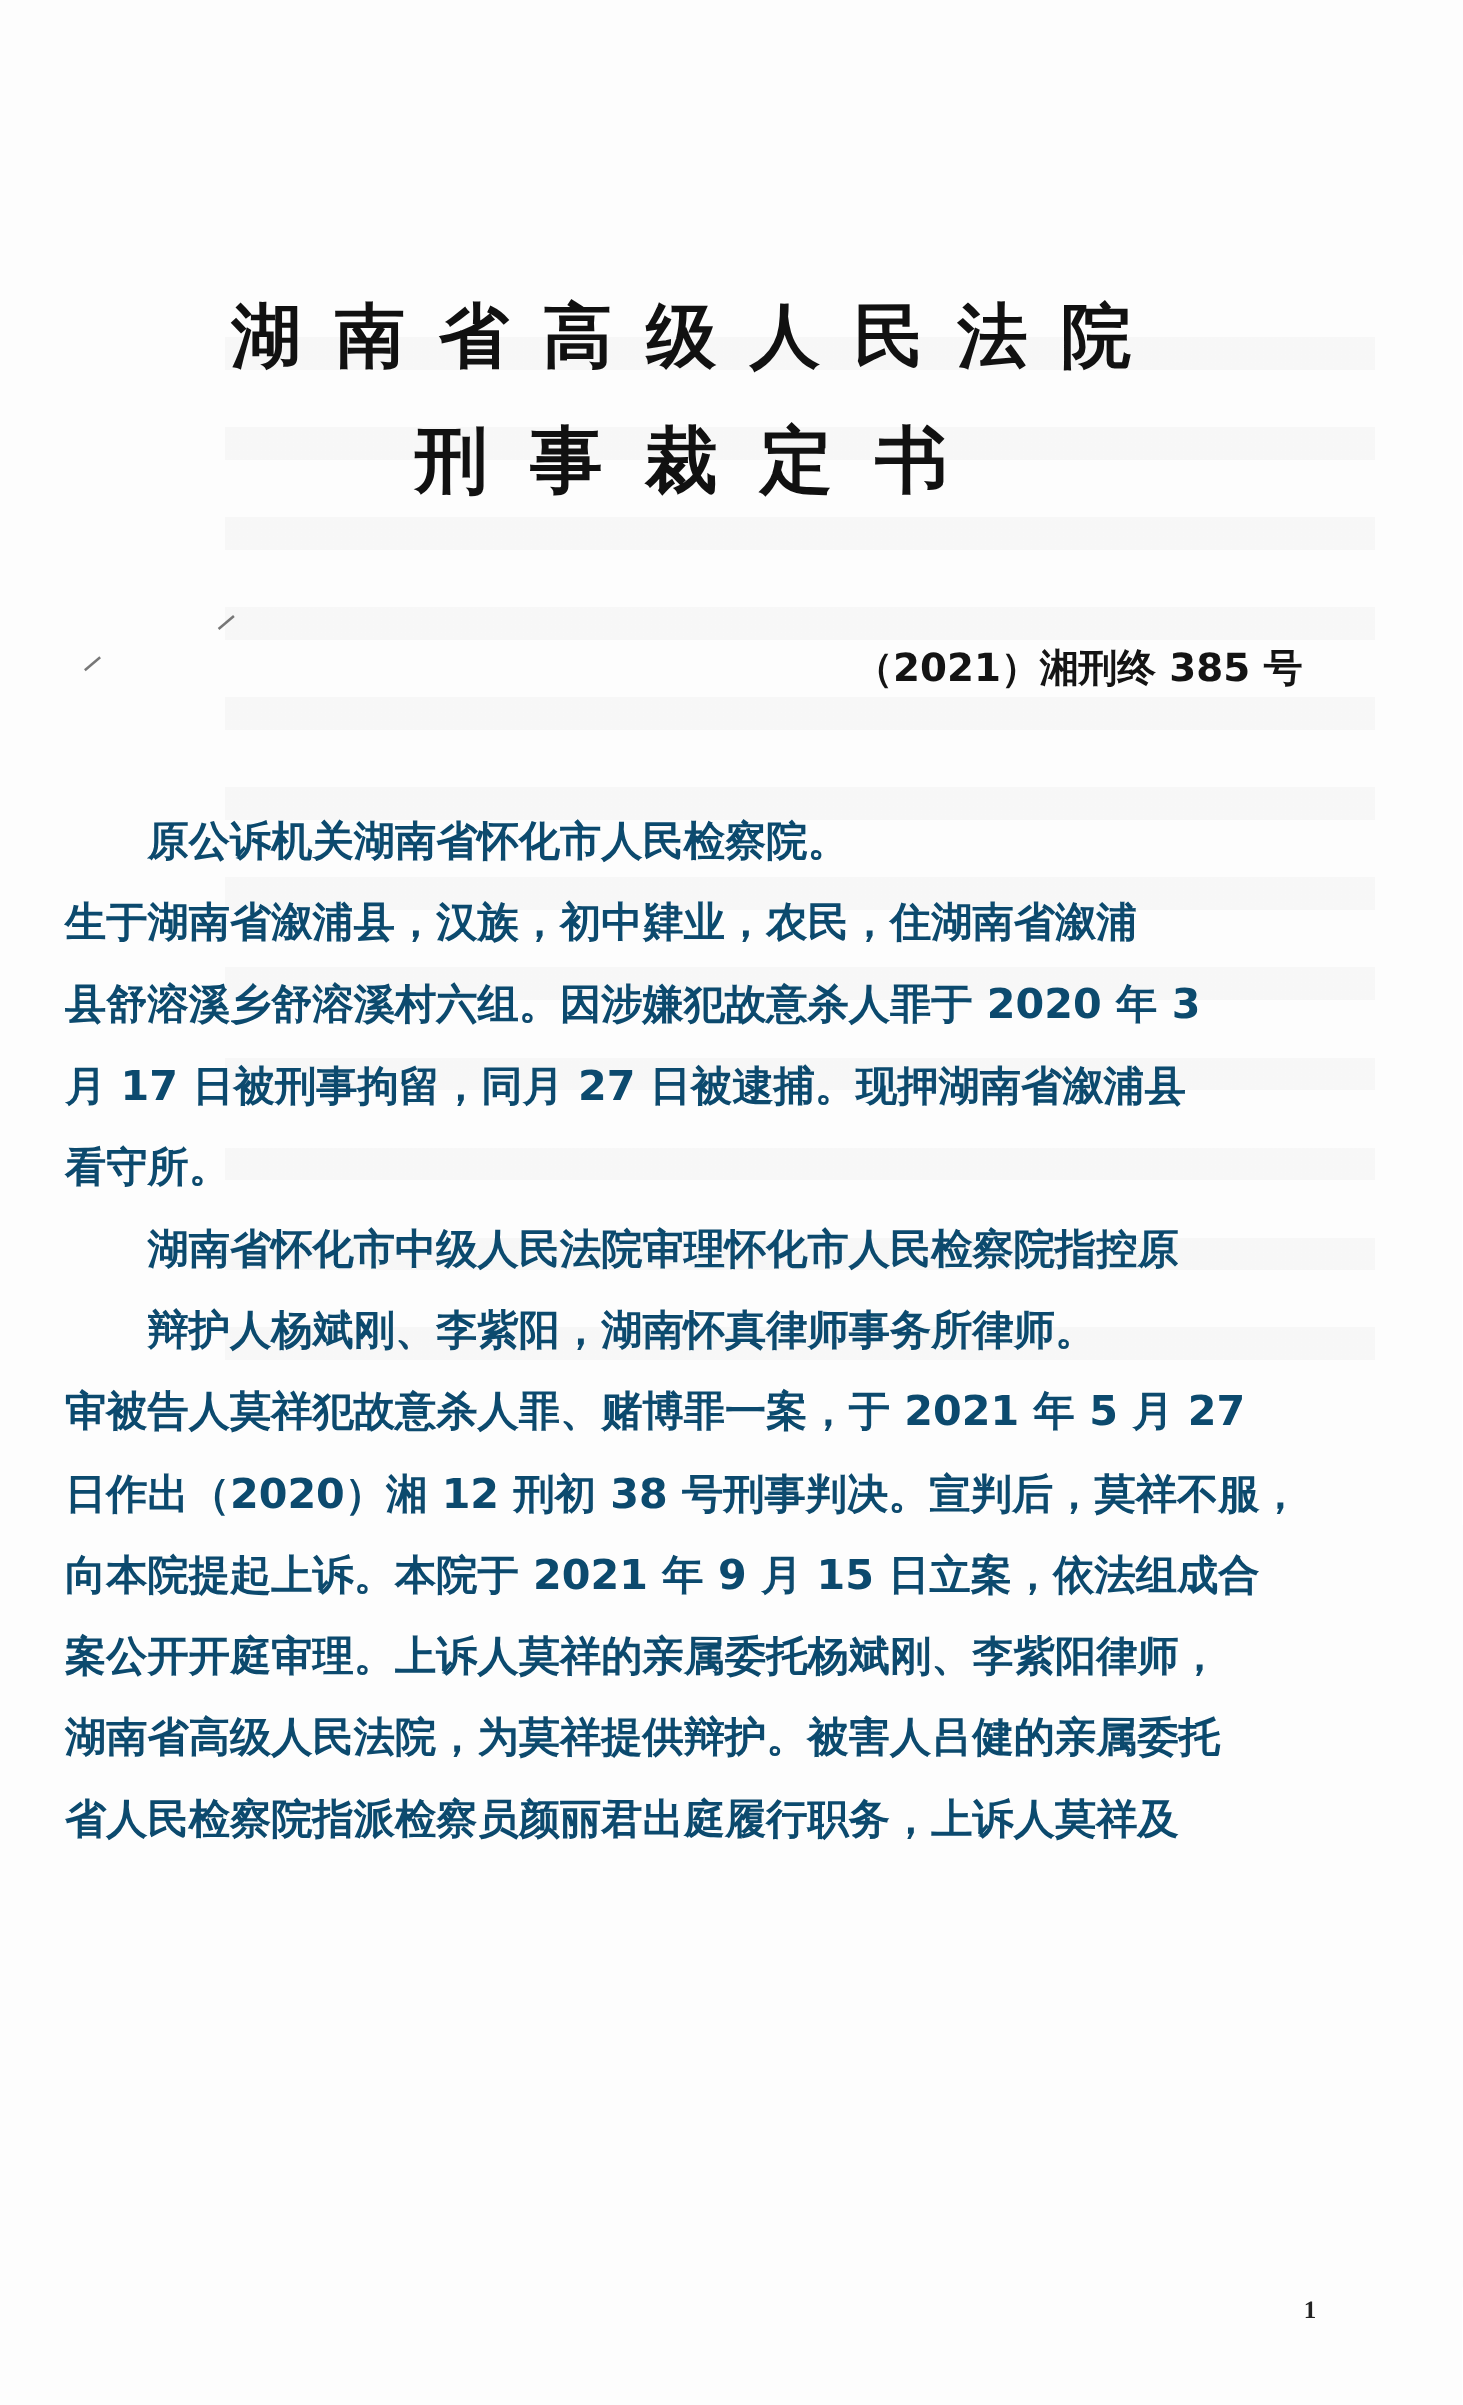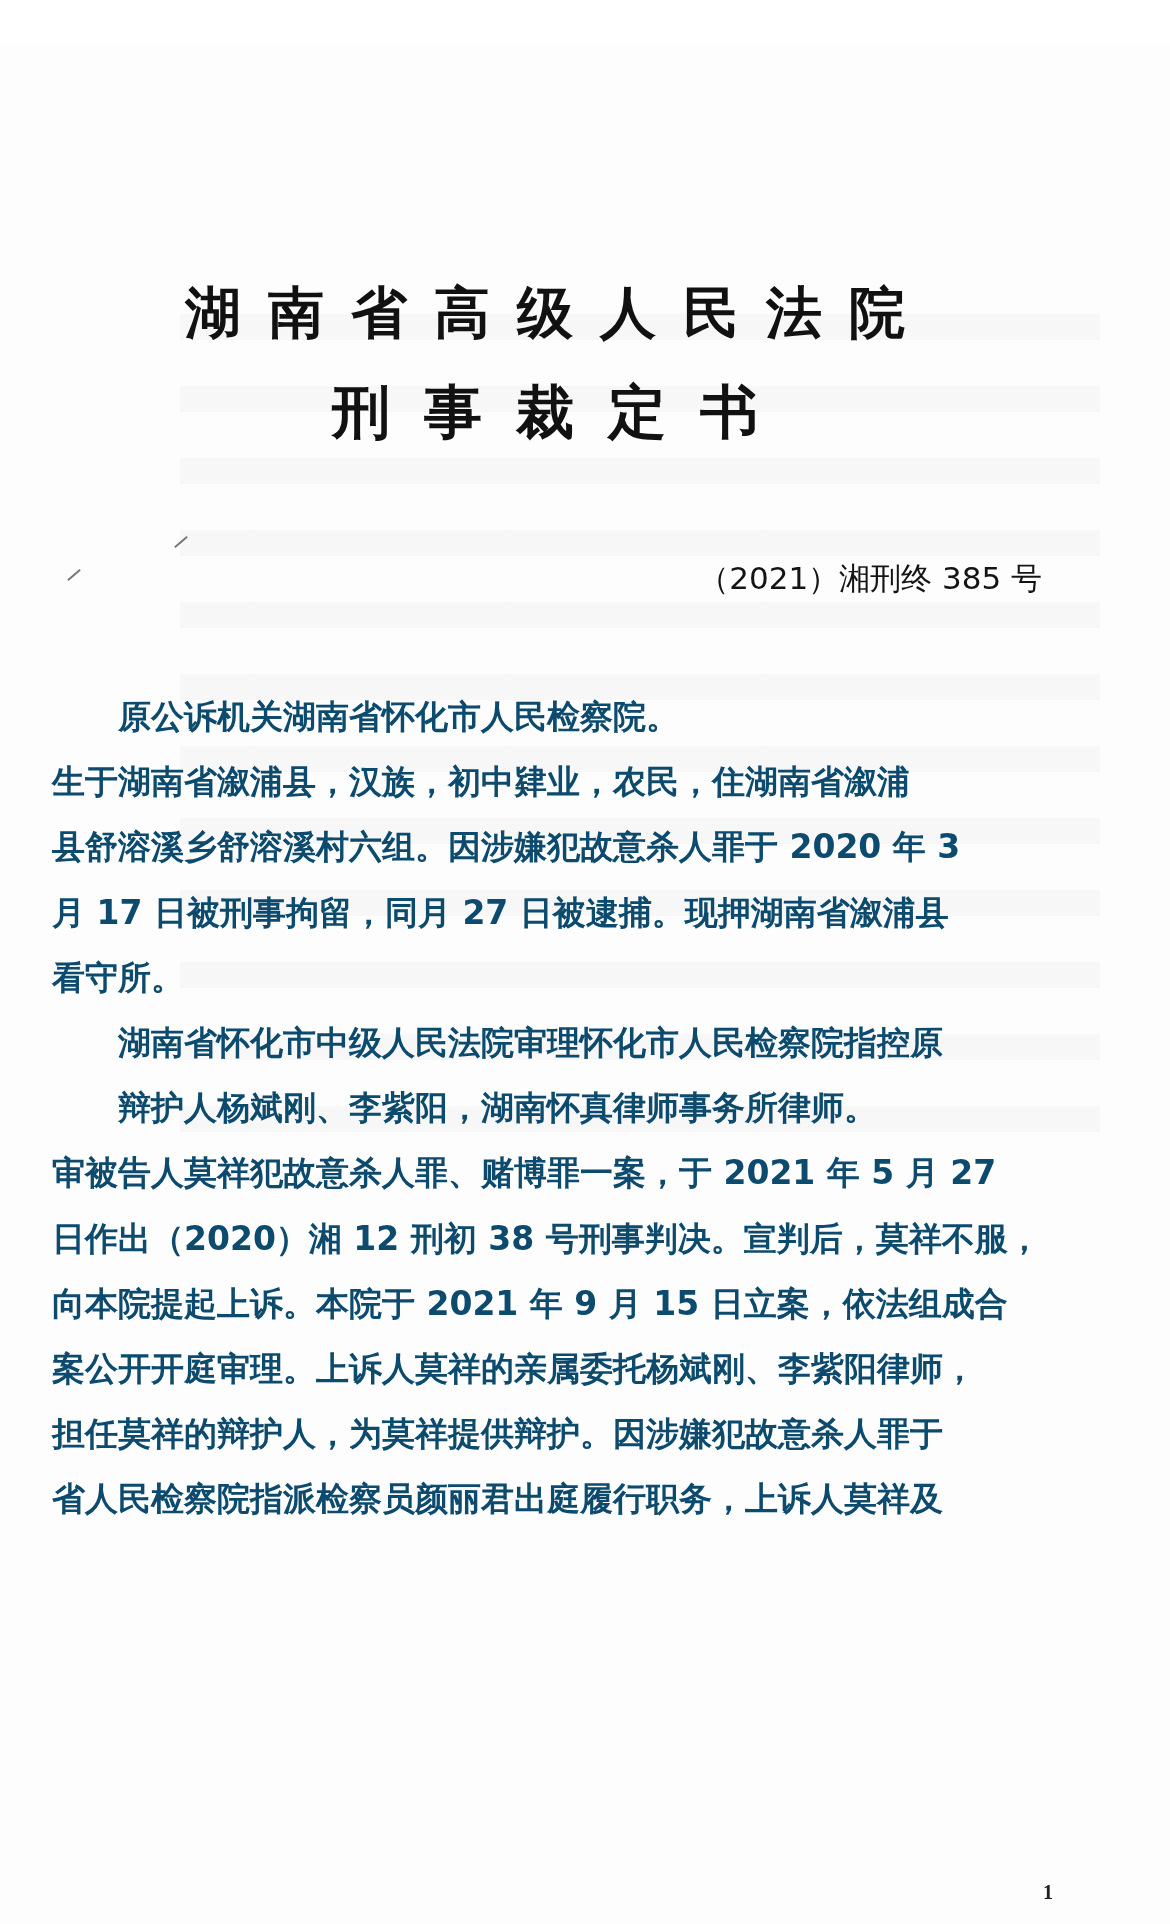--- a/index.html
+++ b/index.html
@@ -12,21 +12,20 @@
       height: 1924px;
       position: relative;
       overflow: hidden;
       font-family: "DejaVu Sans", "Liberation Sans", sans-serif;
       color: #141414;
     }
     .page {
       position: absolute;
       inset: 0;
       background: #fdfdfd;
-      margin-top: 44px;
     }
     .bleed {
       position: absolute;
       left: 180px;
       top: 230px;
       width: 920px;
       height: 900px;
       background:
         repeating-linear-gradient(180deg,
           rgba(0,0,0,0) 0px, rgba(0,0,0,0) 40px,
@@ -56,21 +55,21 @@
       letter-spacing: 34px;
       left: -40px;
       padding-left: 34px;
       box-sizing: border-box;
     }
     .case-number {
       position: absolute;
       top: 514px;
       right: 128px;
       font-size: 31px;
-      font-weight: normal;
+      font-weight: bold;
       color: #141414;
     }
     .tick {
       position: absolute;
       width: 2px;
       height: 16px;
       background: #555;
       transform: rotate(50deg);
       opacity: 0.8;
     }
@@ -122,18 +121,18 @@
     <p>生于湖南省溆浦县，汉族，初中肄业，农民，住湖南省溆浦</p>
     <p>县舒溶溪乡舒溶溪村六组。因涉嫌犯故意杀人罪于 2020 年 3</p>
     <p>月 17 日被刑事拘留，同月 27 日被逮捕。现押湖南省溆浦县</p>
     <p>看守所。</p>
     <p class="indent">湖南省怀化市中级人民法院审理怀化市人民检察院指控原</p>
     <p class="indent">辩护人杨斌刚、李紫阳，湖南怀真律师事务所律师。</p>
     <p>审被告人莫祥犯故意杀人罪、赌博罪一案，于 2021 年 5 月 27</p>
     <p>日作出（2020）湘 12 刑初 38 号刑事判决。宣判后，莫祥不服，</p>
     <p>向本院提起上诉。本院于 2021 年 9 月 15 日立案，依法组成合</p>
     <p>案公开开庭审理。上诉人莫祥的亲属委托杨斌刚、李紫阳律师，</p>
-    <p>担任莫祥的辩护人，为莫祥提供辩护。因涉嫌犯故意杀人罪于</p>
+    <p>湖南省高级人民法院，为莫祥提供辩护。被害人吕健的亲属委托</p>
     <p>省人民检察院指派检察员颜丽君出庭履行职务，上诉人莫祥及</p>
   </div>
 
   <div class="page-number">1</div>
 </div>
 
 </body></html>

